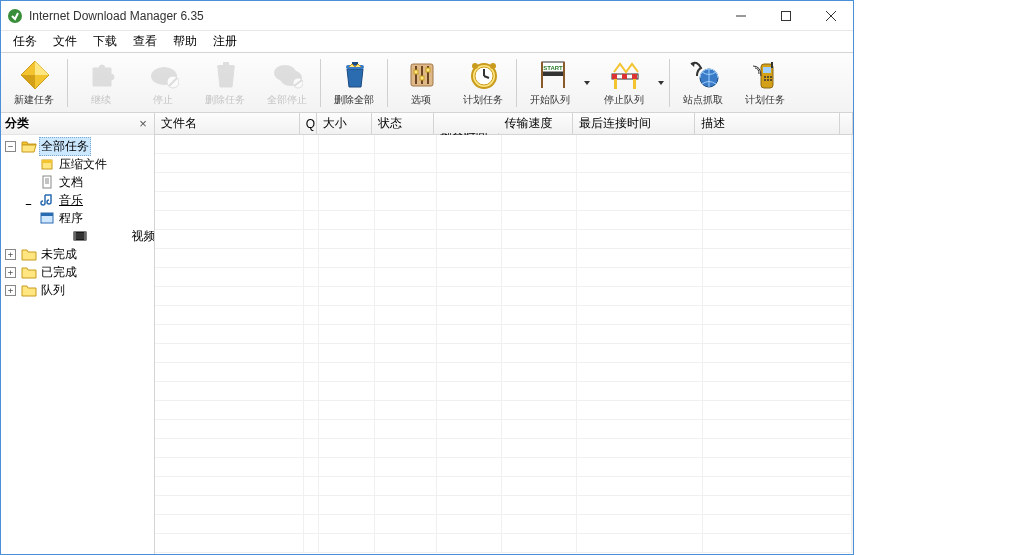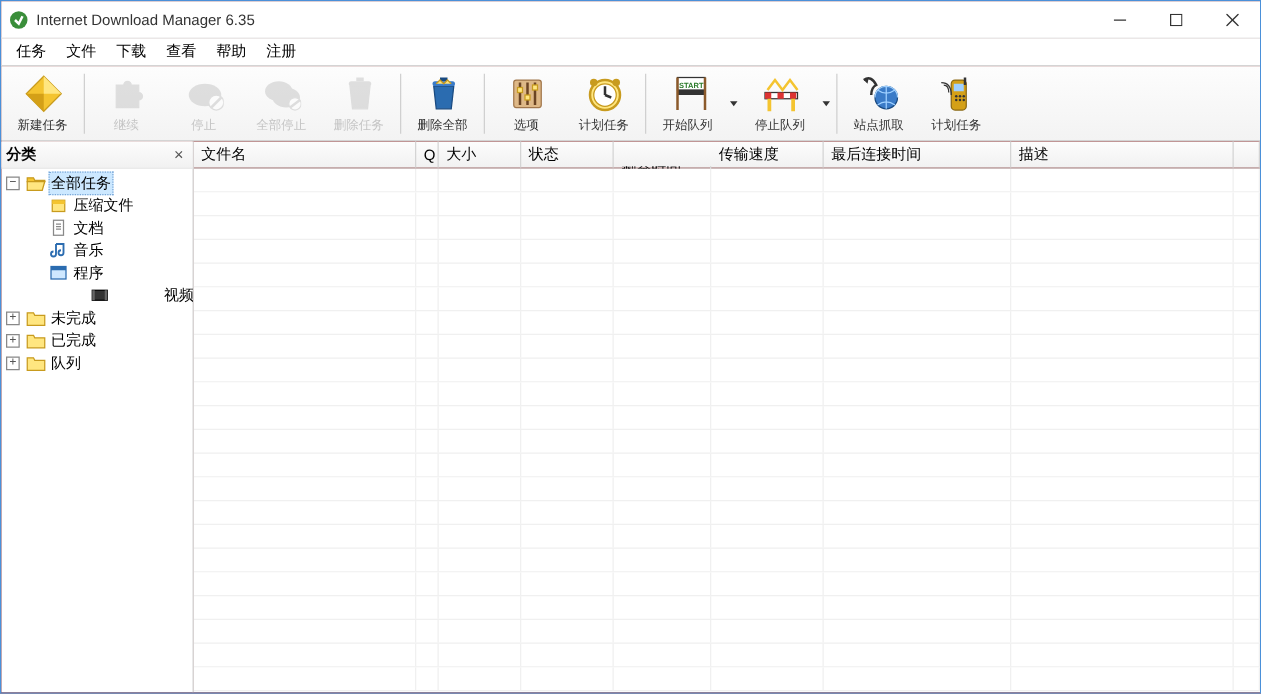--- a/index.html
+++ b/index.html
@@ -1,17 +1,17 @@
 <!DOCTYPE html>
 <html><head>
 <meta charset="utf-8">
 <style>
 * { box-sizing: border-box; margin: 0; padding: 0; }
 body { font-family: "Microsoft YaHei", "Segoe UI", Tahoma, sans-serif; font-size: 12px; background: #fff; overflow: hidden; }
-.window { width: 1009px; height: 555px; border: 1px solid #4a90d9; display: flex; flex-direction: column; background: #7f1d1d; }
+.window { width: 854px; height: 555px; border: 1px solid #4a90d9; display: flex; flex-direction: column; background: #737373; }
 .titlebar { height: 30px; background: #fff; display: flex; align-items: center; padding: 0 0 0 6px; border-bottom: 1px solid #e8e8e8; }
 .title-icon { width: 16px; height: 16px; margin-right: 6px; }
 .title-text { flex: 1; font-size: 12px; color: #333; }
 .win-controls { display: flex; }
 .win-btn { width: 45px; height: 29px; display: flex; align-items: center; justify-content: center; cursor: pointer; color:#333; }
 .menubar { height: 22px; display: flex; align-items: center; padding: 0 4px; border-bottom: 1px solid #d4d4d4; background:#fff; }
 .menu-item { padding: 2px 8px; cursor: pointer; }
 .toolbar { height: 60px; display: flex; align-items: center; padding: 2px 2px; border-bottom: 1px solid #d4d4d4; background: linear-gradient(#fdfdfd,#f3f3f3); gap: 0; }
 .tool-group { display:flex; align-items:center; }
 .tool-btn { width: 62px; height: 56px; display: flex; flex-direction: column; align-items: center; justify-content: center; cursor: pointer; border: 1px solid transparent; border-radius:2px; }
@@ -117,39 +117,39 @@
               <line x1="22" y1="28" x2="30" y2="20" stroke="#bdbdbd" stroke-width="2"></line>
             </svg>
           </div>
           <div class="tool-label">停止</div>
         </div>
       </div>
       <div class="tool-group">
         <div class="tool-btn disabled">
           <div class="tool-icon">
             <svg width="34" height="34">
+              <path d="M9 11 h16 l-2 18 h-12 z" fill="#bdbdbd" stroke="#bdbdbd"></path>
+              <rect x="8" y="7" width="18" height="4" rx="2" fill="#bdbdbd"></rect>
+              <rect x="14" y="4" width="6" height="3" fill="#bdbdbd"></rect>
+            </svg>
+          </div>
+          <div class="tool-label">删除任务</div>
+        </div>
+      </div>
+      <div class="tool-group">
+        <div class="tool-btn disabled">
+          <div class="tool-icon">
+            <svg width="34" height="34">
               <ellipse cx="14" cy="15" rx="11" ry="8" fill="#bdbdbd"></ellipse>
               <ellipse cx="20" cy="20" rx="11" ry="8" fill="#bdbdbd"></ellipse>
               <circle cx="27" cy="25" r="5" fill="#fff" stroke="#bdbdbd"></circle>
               <line x1="23" y1="28" x2="31" y2="22" stroke="#bdbdbd" stroke-width="2"></line>
             </svg>
           </div>
           <div class="tool-label">全部停止</div>
-        </div>
-      </div>
-      <div class="tool-group">
-        <div class="tool-btn disabled">
-          <div class="tool-icon">
-            <svg width="34" height="34">
-              <path d="M9 11 h16 l-2 18 h-12 z" fill="#bdbdbd" stroke="#bdbdbd"></path>
-              <rect x="8" y="7" width="18" height="4" rx="2" fill="#bdbdbd"></rect>
-              <rect x="14" y="4" width="6" height="3" fill="#bdbdbd"></rect>
-            </svg>
-          </div>
-          <div class="tool-label">删除任务</div>
         </div>
       </div>
       <div class="tool-sep"></div>
       <div class="tool-group">
         <div class="tool-btn">
           <div class="tool-icon">
             <svg width="34" height="34">
               <path d="M9 11 h16 l-2 18 h-12 z" fill="#2b6cb0" stroke="#1a4a80"></path>
               <rect x="8" y="7" width="18" height="4" rx="2" fill="#3a7bc8"></rect>
               <rect x="14" y="4" width="6" height="3" fill="#1a4a80"></rect>
@@ -304,21 +304,21 @@
             <span class="tree-icon">
               <svg width="14" height="14">
                 <rect x="3" y="1" width="8" height="12" fill="#fff" stroke="#888"></rect>
                 <line x1="5" y1="4" x2="9" y2="4" stroke="#888"></line>
                 <line x1="5" y1="6" x2="9" y2="6" stroke="#888"></line>
                 <line x1="5" y1="8" x2="9" y2="8" stroke="#888"></line>
               </svg>
             </span>
             <span class="tree-label">文档</span>
           </div>
-          <div class="tree-node" style="padding-left: 22px;">
+          <div class="tree-node" style="padding-left: 22px; text-decoration: underline;">
             <span class="tree-toggle blank">&nbsp;</span>
             <span class="tree-icon">
               <svg width="14" height="14">
                 <path d="M5 2 v8 a2 2 0 1 1 -2 -2 M5 2 h6 v7 a2 2 0 1 1 -2 -2" fill="none" stroke="#2b6cb0" stroke-width="1.5"></path>
               </svg>
             </span>
             <span class="tree-label">音乐</span>
           </div>
           <div class="tree-node" style="padding-left: 22px;">
             <span class="tree-toggle blank">&nbsp;</span>

